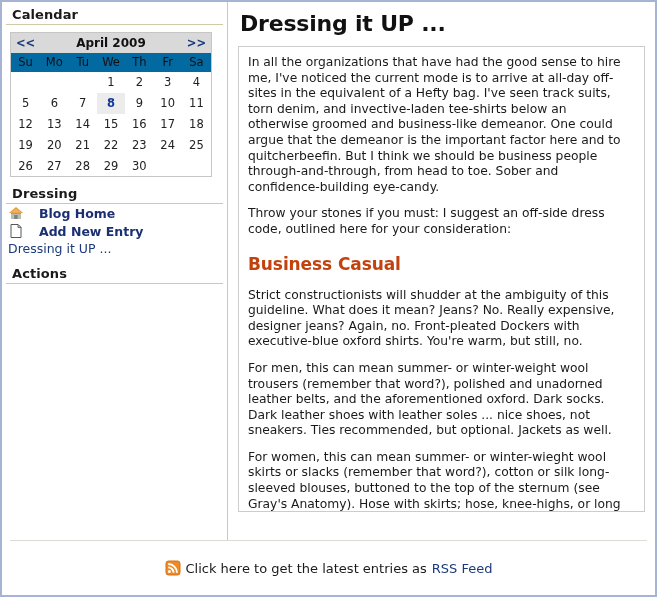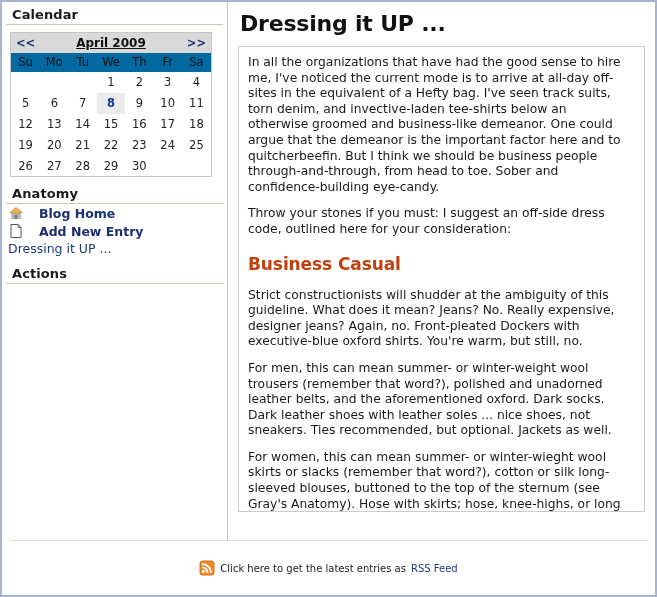--- a/index.html
+++ b/index.html
@@ -66,21 +66,20 @@
     color: #1b3a7a;
     font-size: 11.5px;
     cursor: pointer;
   }
   .cal-title {
     text-align: center;
     font-weight: bold;
     font-size: 12px;
     color: #111;
     background: #d9d9d9;
-    text-decoration: underline;
   }
   .cal-dow th {
     background: #0369a1;
     text-align: center;
     font-weight: normal;
     font-size: 11.5px;
     height: 19px;
     color: #111;
     width: 28.8px;
   }
@@ -161,21 +160,21 @@
   #footer-sep {
     border-top: 1px solid #dddcd2;
     margin: 0 8px;
   }
   #footer {
     display: flex;
     align-items: center;
     justify-content: center;
     gap: 5px;
     height: 54px;
-    font-size: 10px;
+    font-size: 13px;
     color: #1a1a1a;
   }
   #footer a {
     color: #1b3a7a;
     text-decoration: none;
     cursor: pointer;
   }
 </style>
 </head>
 <body>
@@ -251,21 +250,21 @@
                 <td class="cal-day">30</td>
                 <td class="cal-day empty"></td>
                 <td class="cal-day empty"></td>
               </tr>
             </tbody>
         </table>
       </div>
 
       <div class="gap"></div>
 
-      <div class="sec-head">Anatomy</div>
+      <div class="sec-head">Dressing</div>
 
       <div class="link-row">
         <span class="ico">
           <svg width="16" height="16" viewBox="0 0 16 16">
             <polygon points="8,2 1,8 15,8" fill="#e8952c"></polygon>
             <polygon points="8,3.2 2.4,7.8 13.6,7.8" fill="#f0b05a"></polygon>
             <rect x="3" y="8" width="10" height="6" fill="#b9bdb4"></rect>
             <rect x="6.2" y="10" width="3.4" height="4" fill="#7d837a"></rect>
             <rect x="3" y="8" width="10" height="1" fill="#9aa096"></rect>
           </svg>

